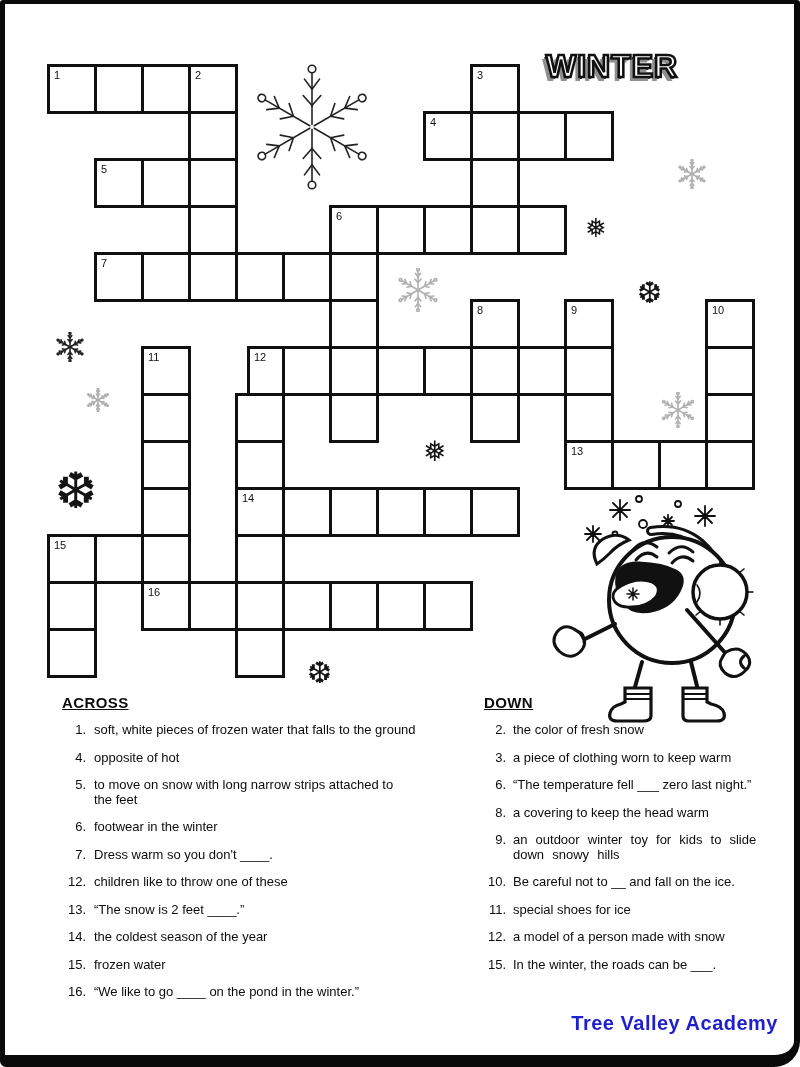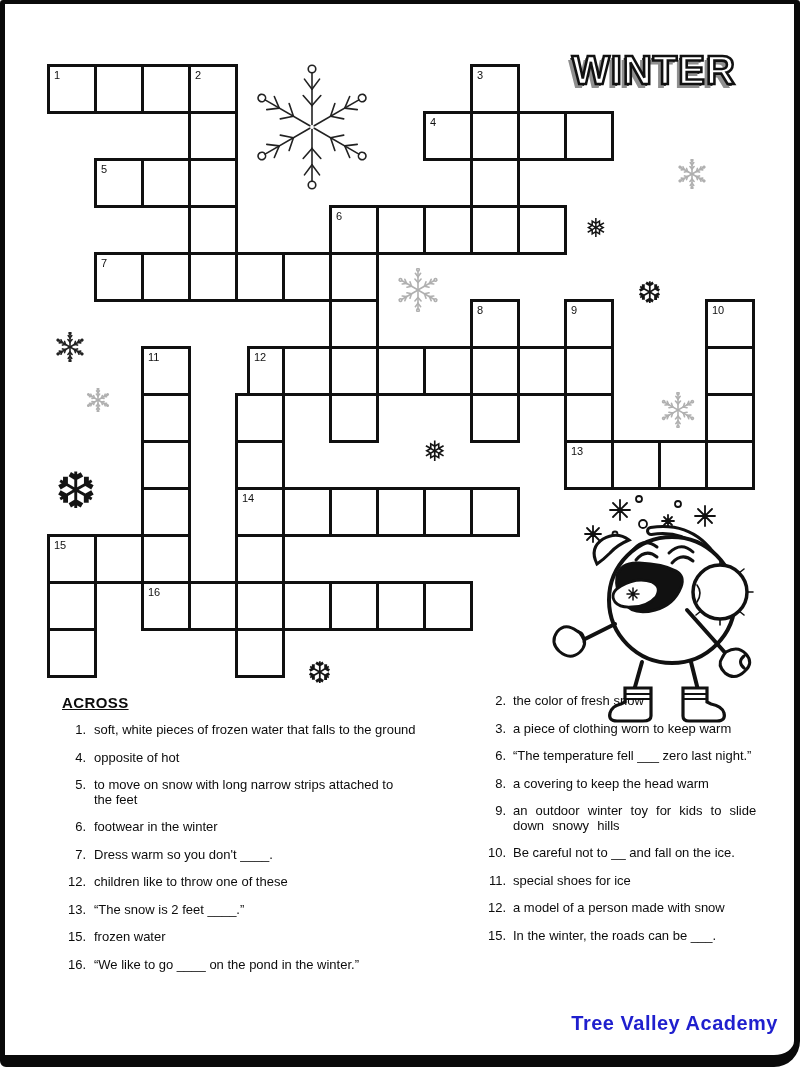--- a/index.html
+++ b/index.html
@@ -8,22 +8,22 @@
     font-family:"Liberation Sans",sans-serif;overflow:hidden;color:#0c0c0c;
   }
   .page-border{
     position:absolute;inset:0;box-sizing:border-box;pointer-events:none;z-index:9;
     border-style:solid;border-color:#0a0a0a;
     border-width:4px 6px 12px 5px;
     border-radius:3px 3px 26px 6px;
   }
   
   .title{
-    position:absolute;left:546px;top:48px;width:216px;text-align:center;z-index:3;
-    font-size:40px;font-weight:bold;letter-spacing:1px;
+    position:absolute;left:546px;top:48px;width:216px;text-align:left;z-index:3;
+    font-size:32px;font-weight:bold;letter-spacing:1px;
     color:#fff;-webkit-text-stroke:2.6px #111;
     text-shadow:-4px 4px 0 #8f8f8f,-2px 2px 0 #3c3c3c;
   }
   
   #grid{position:absolute;left:47px;top:64px;width:710px;height:615px;z-index:2;}
   .cell{
     position:absolute;width:50px;height:50px;box-sizing:border-box;
     border:3px solid #101010;background:#fff;
   }
   .cnum{display:block;font-size:11px;line-height:11px;padding:3px 0 0 4px;color:#111;}
@@ -301,31 +301,36 @@
       </div>
       <div class="clue">
         <span class="cluenum">12.</span>
         <span class="cluetext">children like to throw one of these</span>
       </div>
       <div class="clue">
         <span class="cluenum">13.</span>
         <span class="cluetext">“The snow is 2 feet ____.”</span>
       </div>
       <div class="clue">
+        <span class="cluenum">14.</span>
+        <span class="cluetext">the coldest season of the year</span>
+      </div>
+      <div class="clue">
         <span class="cluenum">15.</span>
         <span class="cluetext">frozen water</span>
       </div>
       <div class="clue">
         <span class="cluenum">16.</span>
         <span class="cluetext">“We like to go ____ on the pond in the winter.”</span>
       </div>
     </div>
 </div>
 
 <div id="down" class="clues">
+  <h2>DOWN</h2>
   <div>
       <div class="clue">
         <span class="cluenum">2.</span>
         <span class="cluetext">the color of fresh snow</span>
       </div>
       <div class="clue">
         <span class="cluenum">3.</span>
         <span class="cluetext">a piece of clothing worn to keep warm</span>
       </div>
       <div class="clue">

